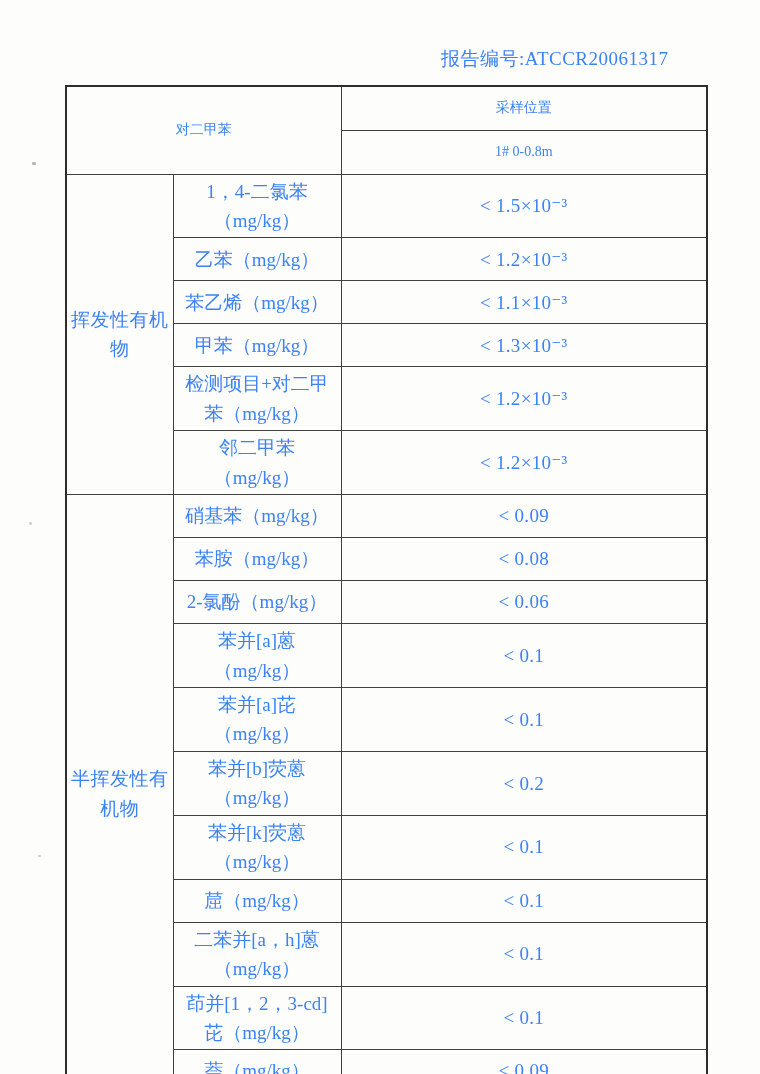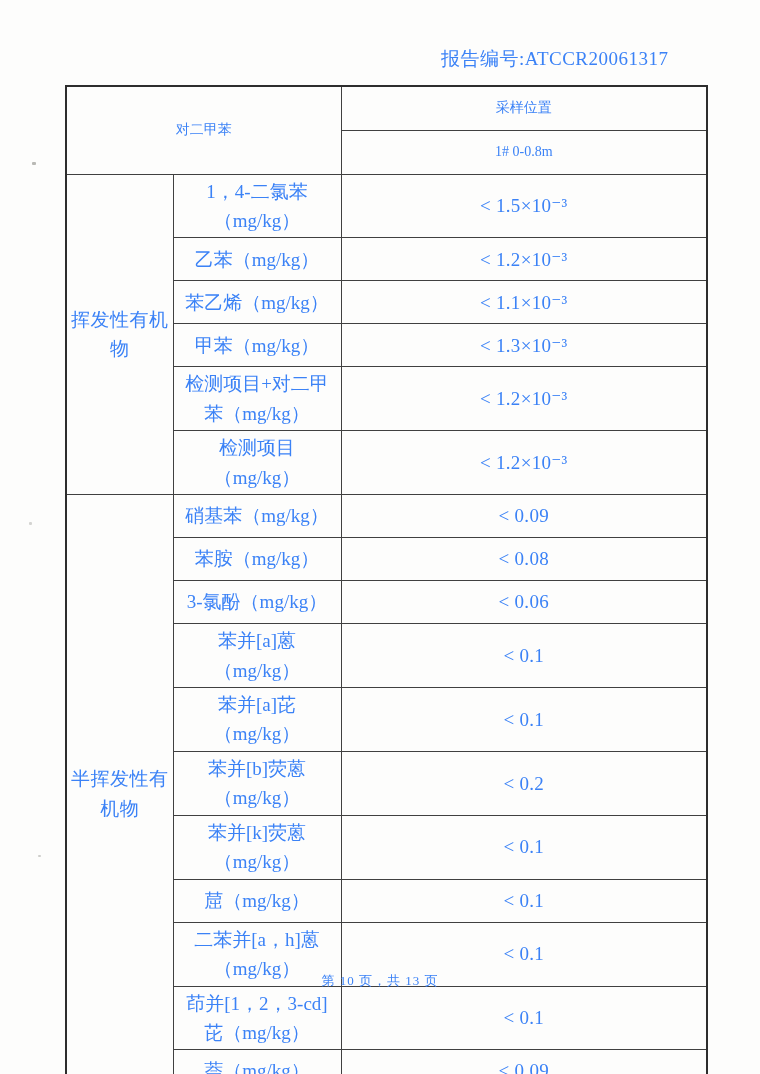--- a/index.html
+++ b/index.html
@@ -101,34 +101,34 @@
         </tr>
         <tr class="data-row">
           <td class="item-cell">甲苯（mg/kg）</td>
           <td class="value-cell">&lt; 1.3×10⁻³</td>
         </tr>
         <tr class="data-row">
           <td class="item-cell">检测项目+对二甲苯（mg/kg）</td>
           <td class="value-cell">&lt; 1.2×10⁻³</td>
         </tr>
         <tr class="data-row">
-          <td class="item-cell">检测项目（mg/kg）</td>
+          <td class="item-cell">邻二甲苯（mg/kg）</td>
           <td class="value-cell">&lt; 1.2×10⁻³</td>
         </tr>
         <tr class="data-row">
           <td rowspan="11" class="group-cell">半挥发性有机物</td>
           <td class="item-cell">硝基苯（mg/kg）</td>
           <td class="value-cell">&lt; 0.09</td>
         </tr>
         <tr class="data-row">
           <td class="item-cell">苯胺（mg/kg）</td>
           <td class="value-cell">&lt; 0.08</td>
         </tr>
         <tr class="data-row">
-          <td class="item-cell">3-氯酚（mg/kg）</td>
+          <td class="item-cell">2-氯酚（mg/kg）</td>
           <td class="value-cell">&lt; 0.06</td>
         </tr>
         <tr class="data-row">
           <td class="item-cell">苯并[a]蒽（mg/kg）</td>
           <td class="value-cell">&lt; 0.1</td>
         </tr>
         <tr class="data-row">
           <td class="item-cell">苯并[a]芘（mg/kg）</td>
           <td class="value-cell">&lt; 0.1</td>
         </tr>
@@ -152,19 +152,18 @@
           <td class="item-cell">茚并[1，2，3-cd]芘（mg/kg）</td>
           <td class="value-cell">&lt; 0.1</td>
         </tr>
         <tr class="data-row">
           <td class="item-cell">萘（mg/kg）</td>
           <td class="value-cell">&lt; 0.09</td>
         </tr>
       </tbody>
   </table>
 
-  <div class="page-footer">第 10 页，共 13 页</div>
 
   <div class="speck speck-1"></div>
   <div class="speck speck-2"></div>
   <div class="speck speck-3"></div>
 
 </div>
 
 </body></html>

